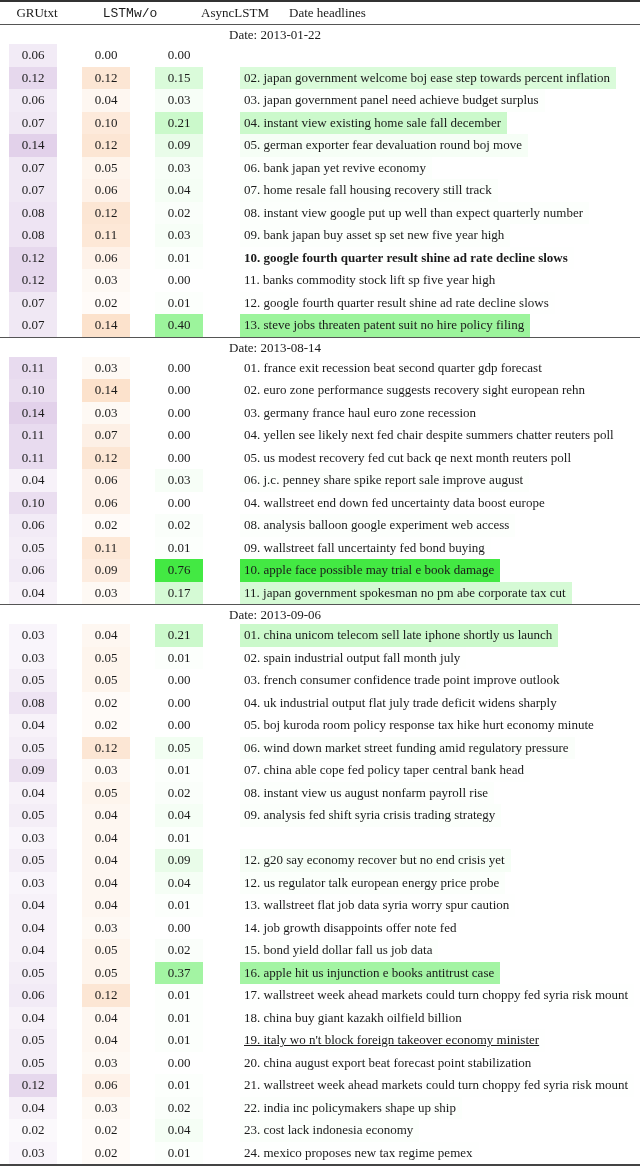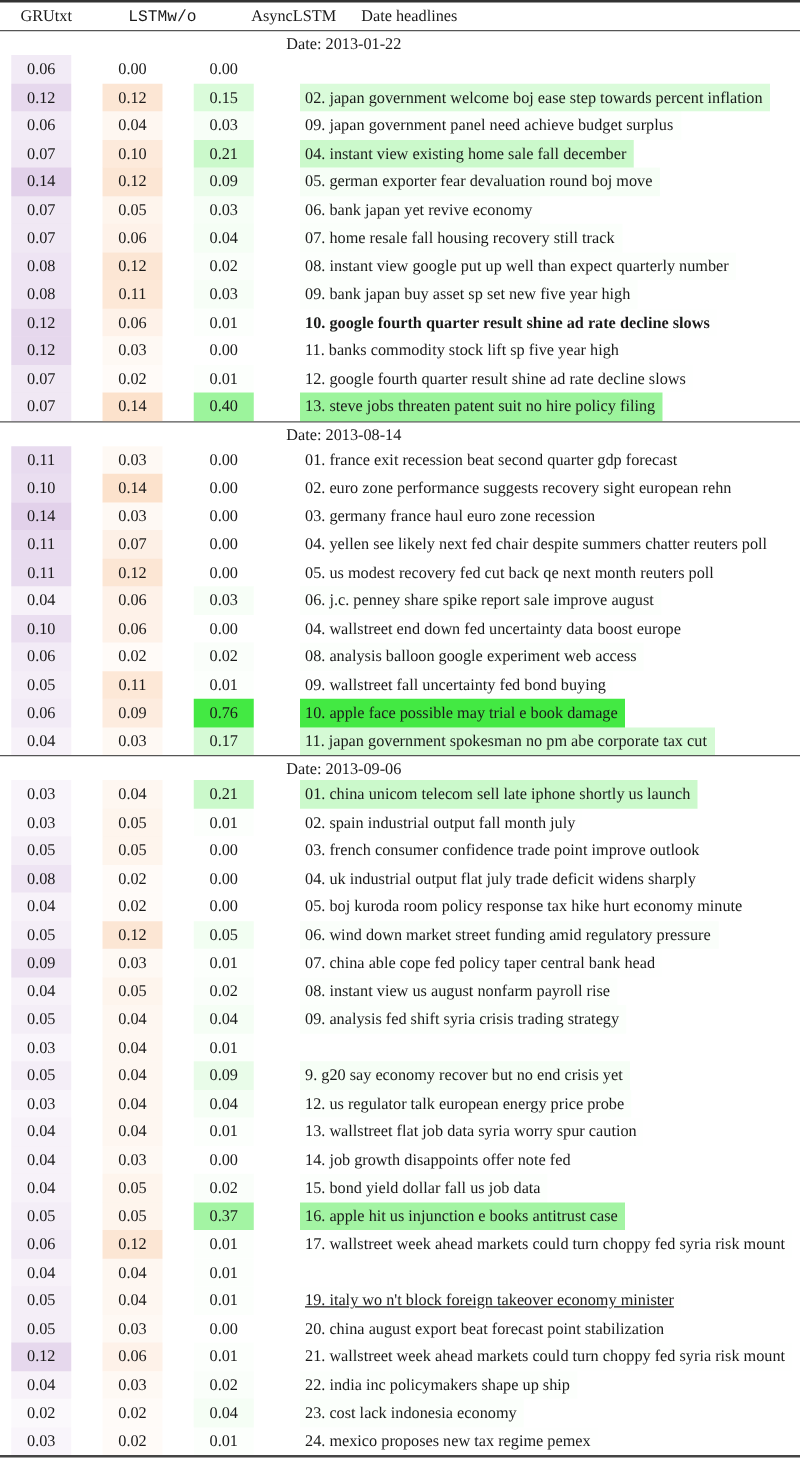--- a/index.html
+++ b/index.html
@@ -43,21 +43,21 @@
       <div class="row">
         <div class="cell c1" style="background: rgba(150, 90, 180, 0.24);">0.12</div>
         <div class="cell c2" style="background: rgba(245, 160, 90, 0.263);">0.12</div>
         <div class="cell c3" style="background: rgba(40, 230, 40, 0.173);">0.15</div>
         <div class="hl" style="background: rgba(40, 230, 40, 0.173);">02. japan government welcome boj ease step towards percent inflation</div>
       </div>
       <div class="row">
         <div class="cell c1" style="background: rgba(150, 90, 180, 0.12);">0.06</div>
         <div class="cell c2" style="background: rgba(245, 160, 90, 0.086);">0.04</div>
         <div class="cell c3" style="background: rgba(40, 230, 40, 0.035);">0.03</div>
-        <div class="hl" style="background: rgba(40, 230, 40, 0.016);">09. japan government panel need achieve budget surplus</div>
+        <div class="hl" style="background: rgba(40, 230, 40, 0.016);">03. japan government panel need achieve budget surplus</div>
       </div>
       <div class="row">
         <div class="cell c1" style="background: rgba(150, 90, 180, 0.14);">0.07</div>
         <div class="cell c2" style="background: rgba(245, 160, 90, 0.22);">0.10</div>
         <div class="cell c3" style="background: rgba(40, 230, 40, 0.243);">0.21</div>
         <div class="hl" style="background: rgba(40, 230, 40, 0.243);">04. instant view existing home sale fall december</div>
       </div>
       <div class="row">
         <div class="cell c1" style="background: rgba(150, 90, 180, 0.28);">0.14</div>
         <div class="cell c2" style="background: rgba(245, 160, 90, 0.263);">0.12</div>
@@ -238,21 +238,21 @@
       </div>
       <div class="row">
         <div class="cell c1" style="background: rgba(150, 90, 180, 0.06);">0.03</div>
         <div class="cell c2" style="background: rgba(245, 160, 90, 0.086);">0.04</div>
         <div class="cell c3" style="background: rgba(40, 230, 40, 0.01);">0.01</div>
       </div>
       <div class="row">
         <div class="cell c1" style="background: rgba(150, 90, 180, 0.1);">0.05</div>
         <div class="cell c2" style="background: rgba(245, 160, 90, 0.086);">0.04</div>
         <div class="cell c3" style="background: rgba(40, 230, 40, 0.1);">0.09</div>
-        <div class="hl" style="background: rgba(40, 230, 40, 0.043);">9. g20 say economy recover but no end crisis yet</div>
+        <div class="hl" style="background: rgba(40, 230, 40, 0.043);">12. g20 say economy recover but no end crisis yet</div>
       </div>
       <div class="row">
         <div class="cell c1" style="background: rgba(150, 90, 180, 0.06);">0.03</div>
         <div class="cell c2" style="background: rgba(245, 160, 90, 0.086);">0.04</div>
         <div class="cell c3" style="background: rgba(40, 230, 40, 0.047);">0.04</div>
         <div class="hl" style="background: rgba(40, 230, 40, 0.02);">12. us regulator talk european energy price probe</div>
       </div>
       <div class="row">
         <div class="cell c1" style="background: rgba(150, 90, 180, 0.08);">0.04</div>
         <div class="cell c2" style="background: rgba(245, 160, 90, 0.086);">0.04</div>
@@ -280,20 +280,21 @@
       <div class="row">
         <div class="cell c1" style="background: rgba(150, 90, 180, 0.12);">0.06</div>
         <div class="cell c2" style="background: rgba(245, 160, 90, 0.263);">0.12</div>
         <div class="cell c3" style="background: rgba(40, 230, 40, 0.01);">0.01</div>
         <div class="hl" style="background: rgba(40, 230, 40, 0.004);">17. wallstreet week ahead markets could turn choppy fed syria risk mount</div>
       </div>
       <div class="row">
         <div class="cell c1" style="background: rgba(150, 90, 180, 0.08);">0.04</div>
         <div class="cell c2" style="background: rgba(245, 160, 90, 0.086);">0.04</div>
         <div class="cell c3" style="background: rgba(40, 230, 40, 0.01);">0.01</div>
+        <div class="hl" style="background: rgba(40, 230, 40, 0.004);">18. china buy giant kazakh oilfield billion</div>
       </div>
       <div class="row">
         <div class="cell c1" style="background: rgba(150, 90, 180, 0.1);">0.05</div>
         <div class="cell c2" style="background: rgba(245, 160, 90, 0.086);">0.04</div>
         <div class="cell c3" style="background: rgba(40, 230, 40, 0.01);">0.01</div>
         <div class="hl" style="background: rgba(40, 230, 40, 0.004); text-decoration: underline;">19. italy wo n't block foreign takeover economy minister</div>
       </div>
       <div class="row">
         <div class="cell c1" style="background: rgba(150, 90, 180, 0.1);">0.05</div>
         <div class="cell c2" style="background: rgba(245, 160, 90, 0.067);">0.03</div>

